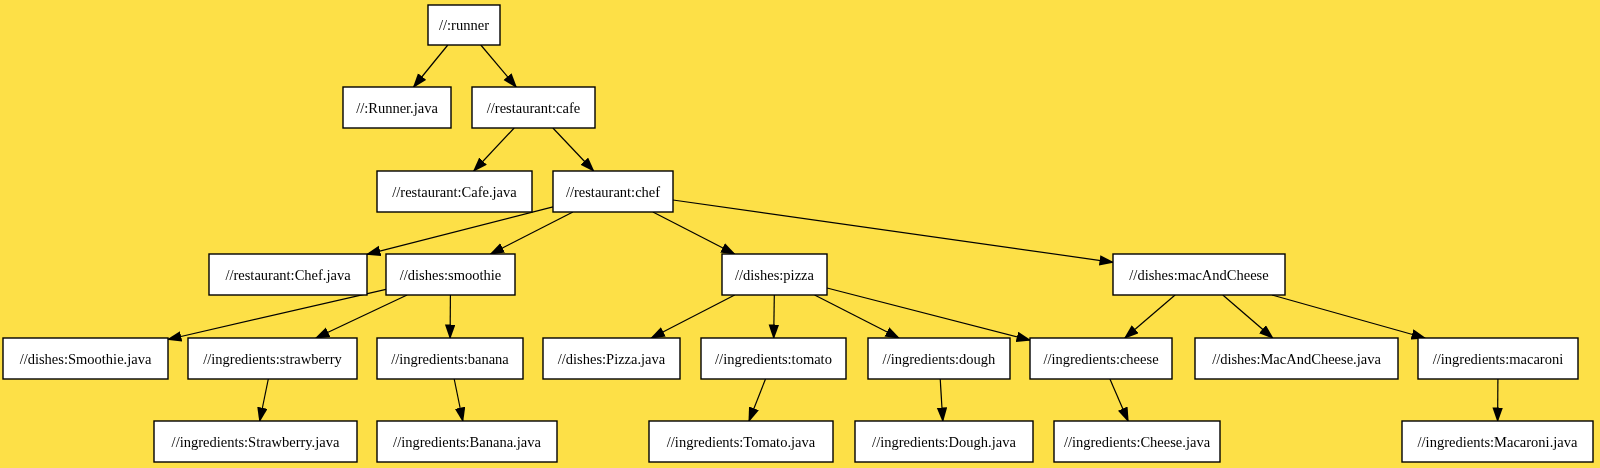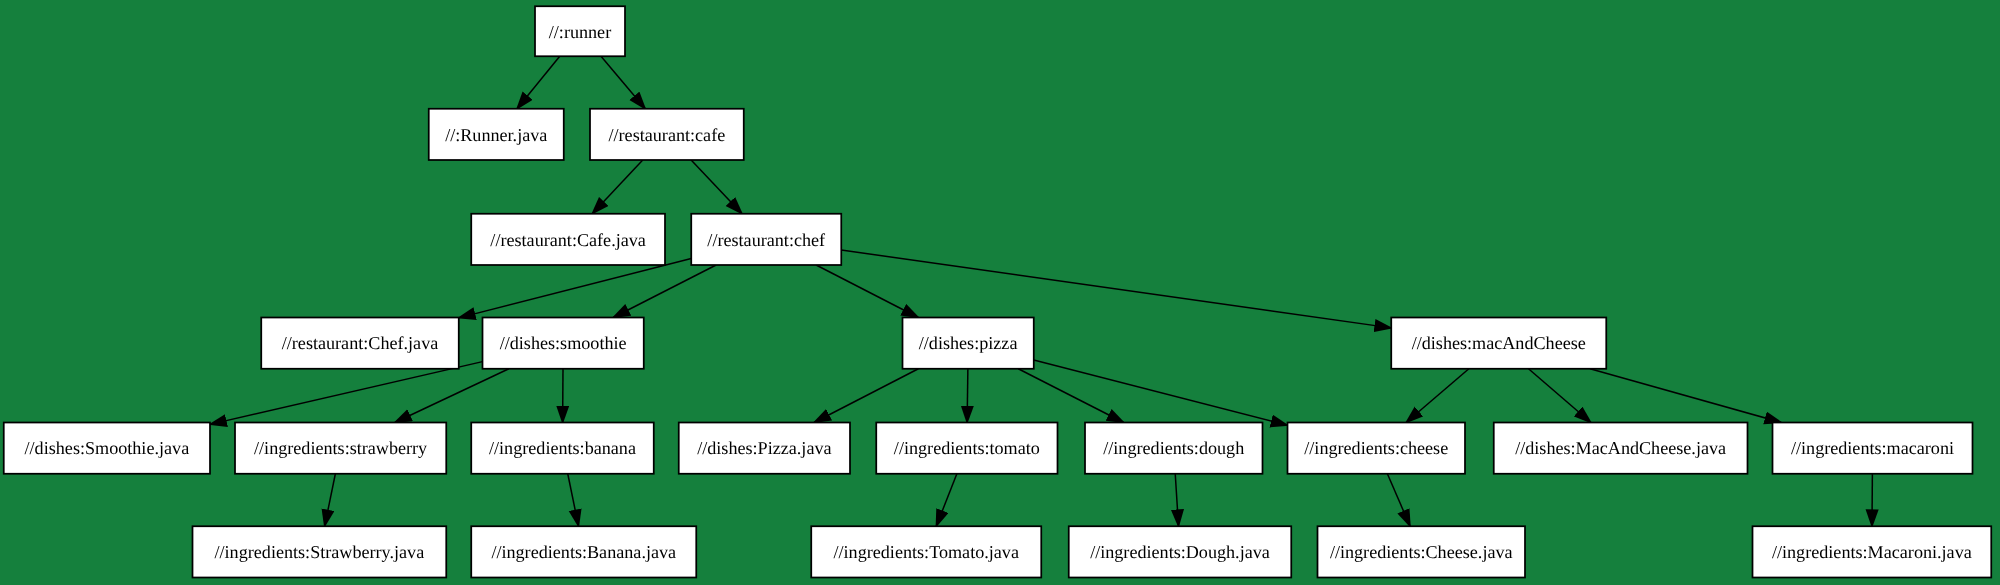--- a/index.html
+++ b/index.html
@@ -4,21 +4,21 @@
 <style>
   html, body {
     margin: 0;
     padding: 0;
     background: #ffffff;
   }
   .graph-canvas {
     position: relative;
     width: 1600px;
     height: 468px;
-    background: #15803d;
+    background: #fde047;
     overflow: hidden;
   }
   svg.depgraph {
     display: block;
     width: 1600px;
     height: 468px;
   }
   .node-box {
     fill: #ffffff;
     stroke: #000000;

